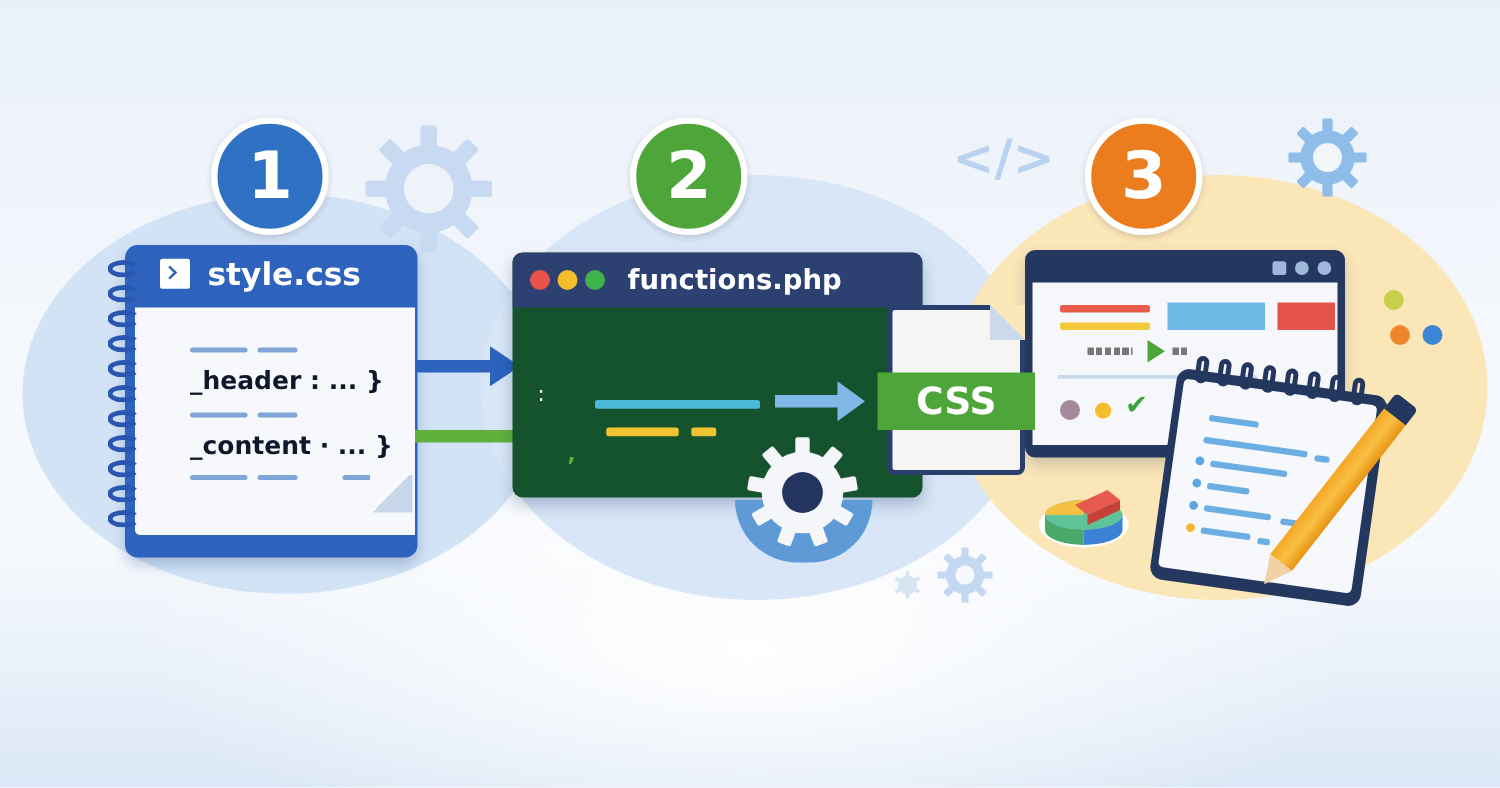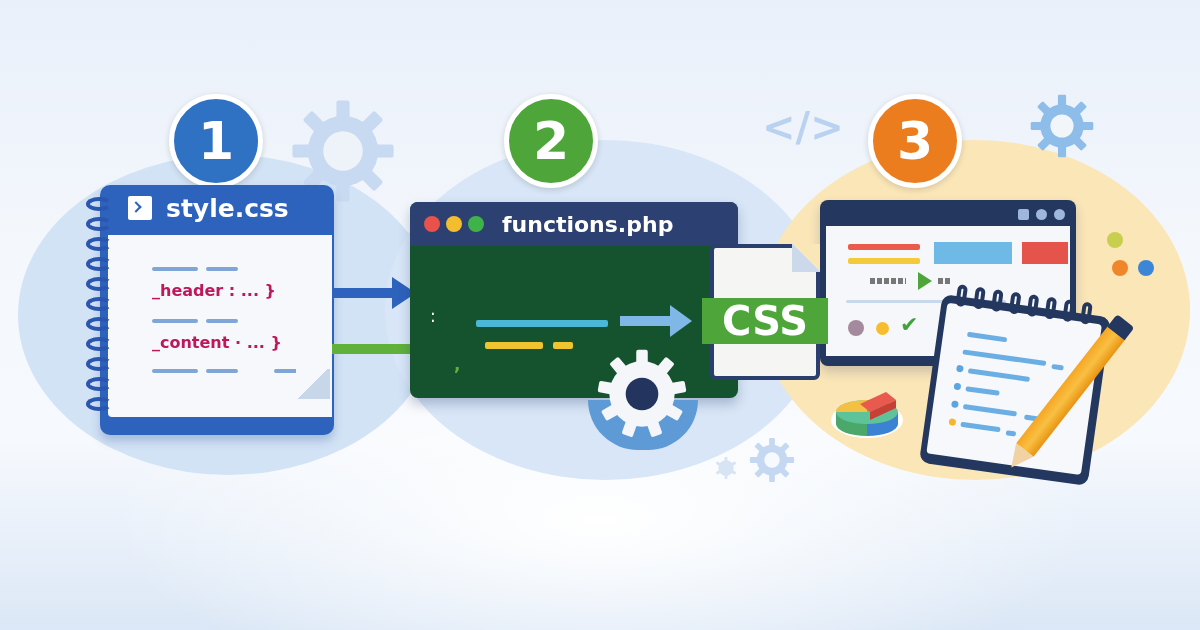--- a/index.html
+++ b/index.html
@@ -20,50 +20,50 @@
   
   .badge{width:94px;height:94px;border-radius:50%;border:5px solid #fff;
     display:flex;align-items:center;justify-content:center;
     color:#fff;font-weight:bold;font-size:52px;
     box-shadow:0 2px 6px rgba(0,0,0,.15)}
   .b1{left:169px;top:94px;background:#2f72c4}
   .b2{left:504px;top:94px;background:#4ea63a}
   .b3{left:868px;top:94px;background:#ec7d1f}
 
   
-  .nb1{left:100px;top:185px;width:234px;height:250px;border-radius:10px;background:#2d62bd;
+  .nb1{left:100px;top:196px;width:234px;height:250px;border-radius:10px;background:#2d62bd;
     box-shadow:0 6px 10px rgba(30,70,140,.25)}
   .nb1 .head{height:46px;display:flex;align-items:center;padding-left:28px;gap:14px}
   .nb1 .fileicon{width:24px;height:24px;background:#fff;border-radius:2px;position:relative}
   .nb1 .fileicon:after{content:"";position:absolute;left:4px;top:7px;width:6px;height:6px;
     border-right:2px solid #2d62bd;border-bottom:2px solid #2d62bd;transform:rotate(-45deg)}
   .nb1 .title{color:#fff;font-size:25px;font-weight:bold;font-family:"DejaVu Sans",sans-serif}
   .nb1 .page{position:absolute;left:8px;top:50px;width:224px;height:182px;background:#f6f8fb;border-radius:0 0 0 4px}
   .fold{position:absolute;right:2px;bottom:18px;width:34px;height:30px;
     background:linear-gradient(135deg,#f6f8fb 50%,#c8d6ea 50%)}
   .line{position:absolute;height:4px;border-radius:2px;background:#7fa6d6}
-  .code{position:absolute;font-size:16px;color:#be185d;font-family:"DejaVu Sans",sans-serif;font-weight:bold}
+  .code{position:absolute;font-size:20px;color:#0f172a;font-family:"DejaVu Sans",sans-serif;font-weight:bold}
   .spiral{position:absolute;left:-14px;width:26px;height:14px;border:4px solid #2a56b0;border-radius:50%;border-right-color:transparent}
 
   
   .arrow{position:absolute;height:10px}
   .arrow .shaft{position:absolute;left:0;top:0;height:10px}
   .arrow .head{position:absolute;top:-11px;width:0;height:0;border-top:16px solid transparent;border-bottom:16px solid transparent}
 
   
   .ed{left:410px;top:202px;width:328px;height:196px;border-radius:8px;background:#14532d;overflow:hidden;
     box-shadow:0 6px 12px rgba(20,40,90,.25)}
   .ed .bar{height:44px;background:#2c4172;display:flex;align-items:center;padding-left:14px;gap:6px}
   .dot{width:16px;height:16px;border-radius:50%}
   .ed .title{color:#fff;font-weight:bold;font-size:22px;margin-left:12px;font-family:"DejaVu Sans",sans-serif}
   .ed .code{color:#fff;font-size:17px;font-weight:normal;font-family:"DejaVu Sans",sans-serif}
   
   .cssfile{left:710px;top:244px;width:110px;height:136px;background:#f5f5f3;border:4px solid #2b3f6e;border-radius:6px}
   .cssfile .corner{position:absolute;right:-4px;top:-4px;width:28px;height:28px;background:linear-gradient(225deg,#fbe6b8 50%,#cbd9ea 50%)}
-  .csslabel{left:702px;top:298px;width:126px;height:46px;background:#4ea63a;color:#fff;font-weight:bold;font-size:40px;
+  .csslabel{left:702px;top:298px;width:126px;height:46px;background:#4ea63a;color:#fff;font-weight:bold;font-size:30px;
     display:flex;align-items:center;justify-content:center;font-family:"DejaVu Sans",sans-serif}
 
   
   .br{left:820px;top:200px;width:256px;height:166px;border-radius:8px;background:#24375f;box-shadow:0 6px 12px rgba(20,40,90,.2)}
   .br .scr{position:absolute;left:6px;top:26px;width:244px;height:130px;background:#f5f7fa}
   .br .ctl{position:absolute;top:9px;width:11px;height:11px;border-radius:50%;background:#9fb7da}
 
   
   .np{left:930px;top:305px;width:170px;height:170px;transform:rotate(8deg);background:#24375f;border-radius:10px}
   .np .pg{position:absolute;left:6px;top:8px;width:156px;height:152px;background:#f6f8fb;border-radius:4px}

